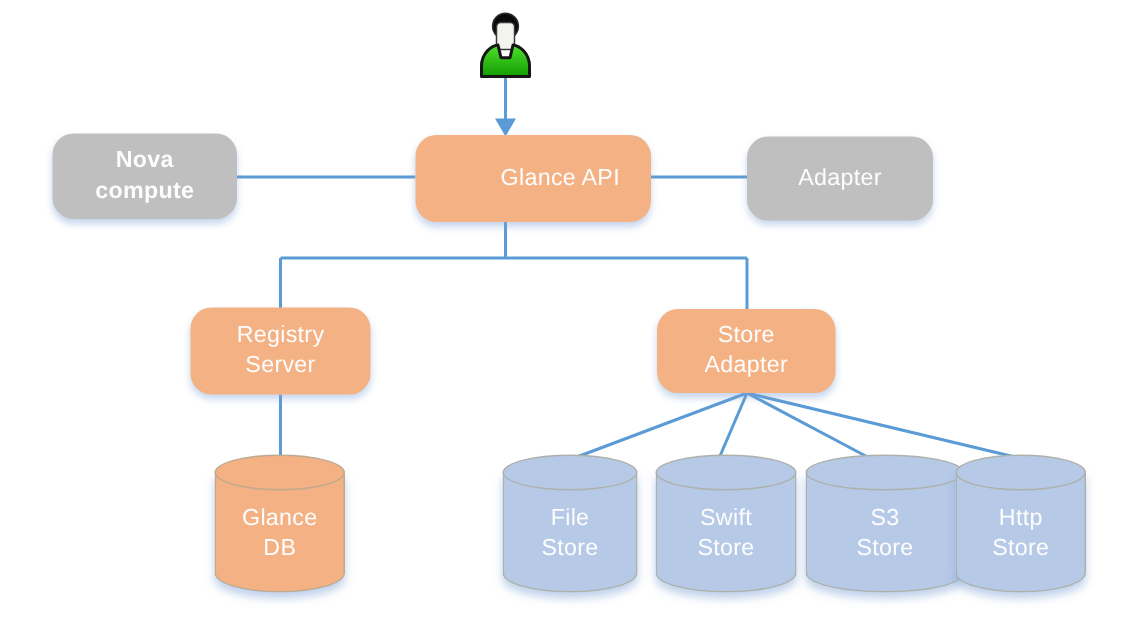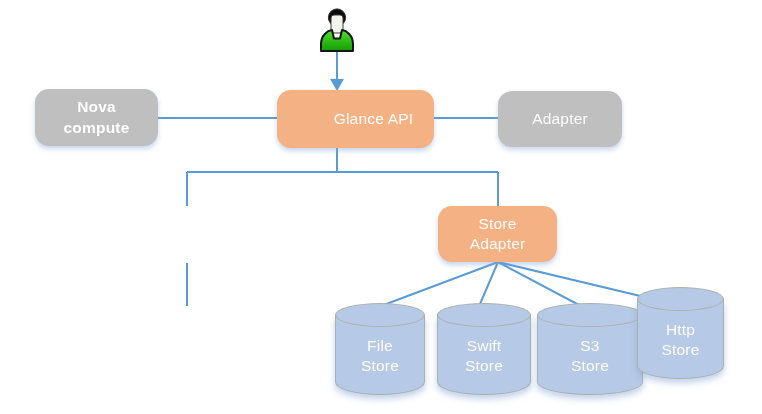--- a/index.html
+++ b/index.html
@@ -111,26 +111,36 @@
   </div>
 
   <div class="box fill-orange" style="left:277px; top:90px; width:121px; height:58px;padding-left:36px;">
     <span class="label">Glance API</span>
   </div>
 
   <div class="box fill-gray" style="left:498px; top:91px; width:124px; height:56px;">
     <span class="label">Adapter</span>
   </div>
 
+  <div class="box fill-orange" style="left:127px; top:205px; width:120px; height:58px;">
+    <span class="label">Registry
+Server</span>
+  </div>
 
   <div class="box fill-orange" style="left:438px; top:206px; width:119px; height:56px;">
     <span class="label">Store
 Adapter</span>
   </div>
 
+  <div class="cylinder fill-orange" style="left:143px; top:303px; width:87px; height:92px;">
+    <div class="cyl-top"></div>
+    <div class="cyl-body"></div>
+    <div class="cyl-label">Glance
+DB</div>
+  </div>
 
   <div class="cylinder fill-blue" style="left:335px; top:303px; width:90px; height:92px;">
     <div class="cyl-top"></div>
     <div class="cyl-body"></div>
     <div class="cyl-label">File
 Store</div>
   </div>
 
   <div class="cylinder fill-blue" style="left:437px; top:303px; width:94px; height:92px;">
     <div class="cyl-top"></div>
@@ -139,20 +149,20 @@
 Store</div>
   </div>
 
   <div class="cylinder fill-blue" style="left:537px; top:303px; width:106px; height:92px;">
     <div class="cyl-top"></div>
     <div class="cyl-body"></div>
     <div class="cyl-label">S3
 Store</div>
   </div>
 
-  <div class="cylinder fill-blue" style="left:637px; top:287px; width:87px; height:92px;">
+  <div class="cylinder fill-blue" style="left:637px; top:303px; width:87px; height:92px;">
     <div class="cyl-top"></div>
     <div class="cyl-body"></div>
     <div class="cyl-label">Http
 Store</div>
   </div>
 
 </div>
 
 </body></html>

